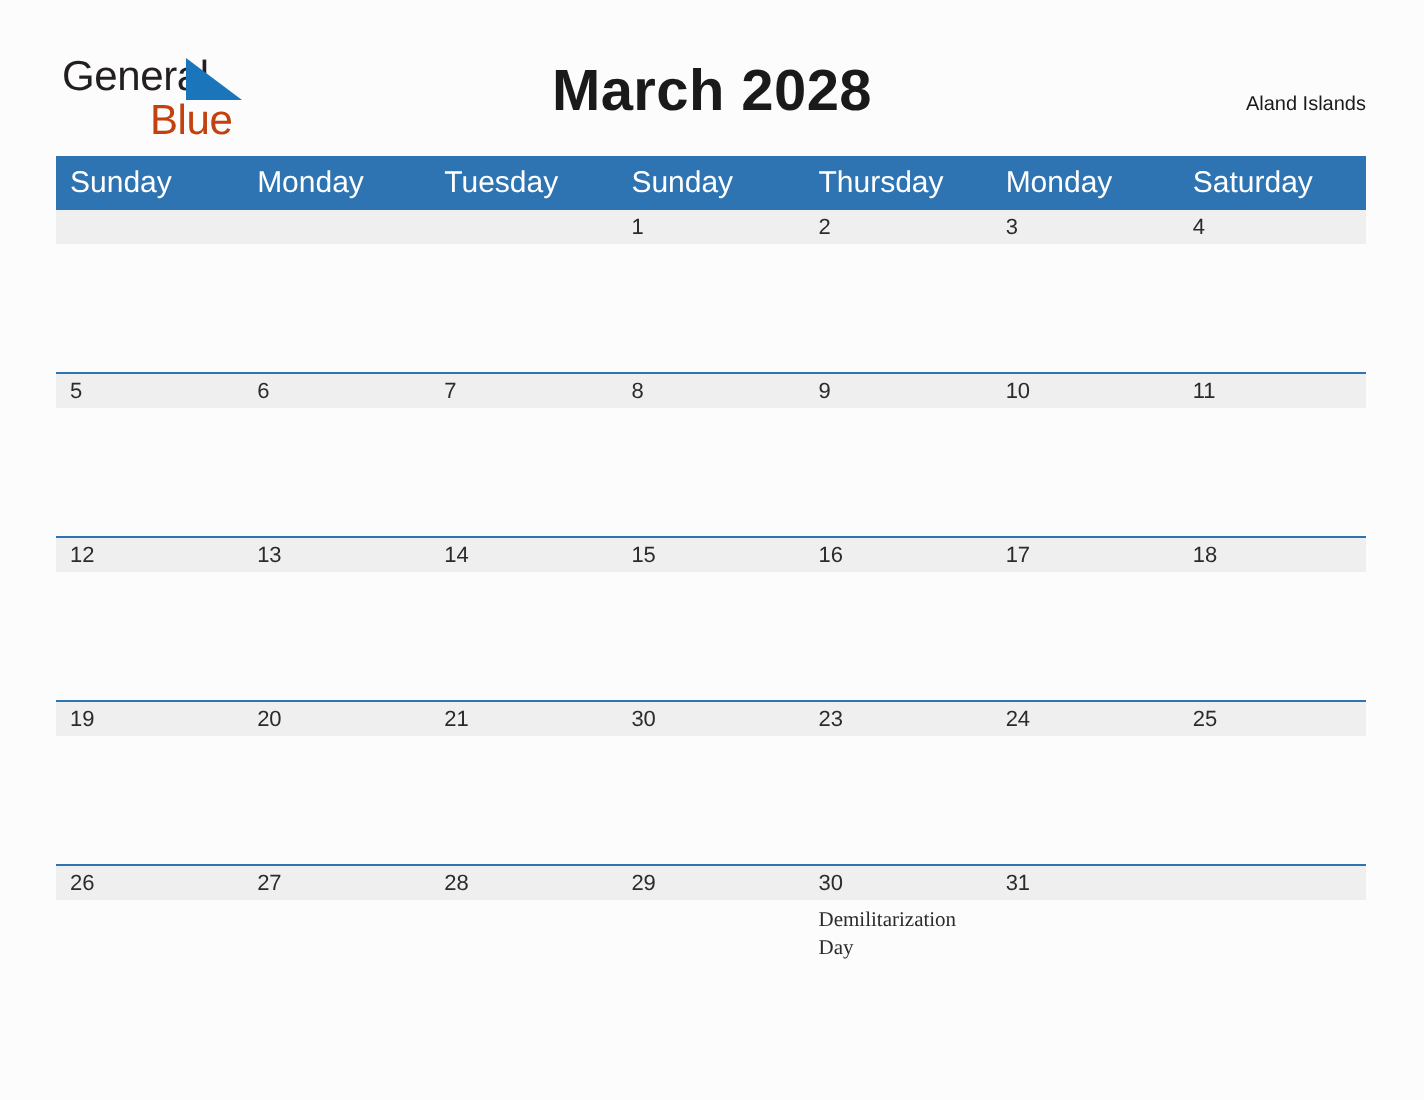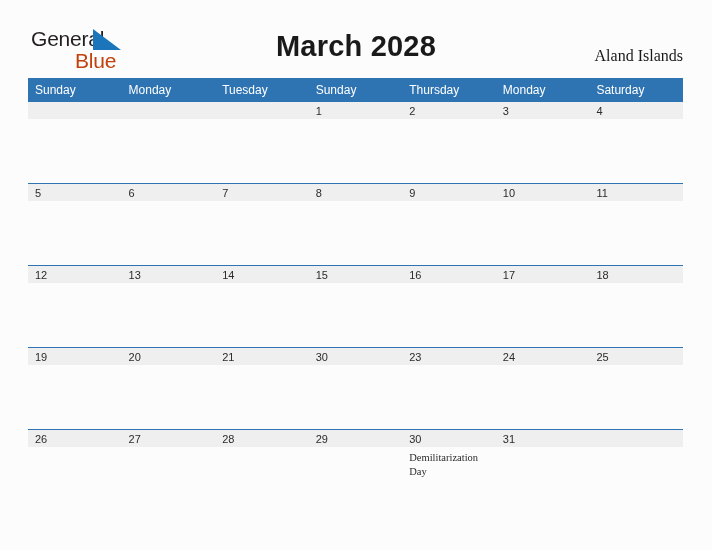--- a/index.html
+++ b/index.html
@@ -65,38 +65,38 @@
     color: #1a1a1a;
     font-family: "Liberation Sans", sans-serif;
     font-weight: bold;
     letter-spacing: 0.2px;
   }
 
   .region-label {
     position: absolute;
     right: 29px;
     top: 47px;
-    font-size: 16px;
+    font-size: 10px;
     color: #1a1a1a;
-    font-family: Liberation Serif, serif;
+    font-family: Liberation Sans, sans-serif;
   }
 
   
   .calendar {
     position: absolute;
     left: 28px;
     top: 78px;
     width: 655px;
     border-collapse: collapse;
     table-layout: fixed;
   }
   .calendar th {
     background: #2e73b2;
     color: #ffffff;
-    font-size: 12px;
+    font-size: 15px;
     font-weight: normal;
     text-align: left;
     padding: 5px 0 5px 7px;
     height: 10px;
     font-family: "Liberation Sans", sans-serif;
     border: none;
   }
   .calendar td {
     vertical-align: top;
     padding: 0;

